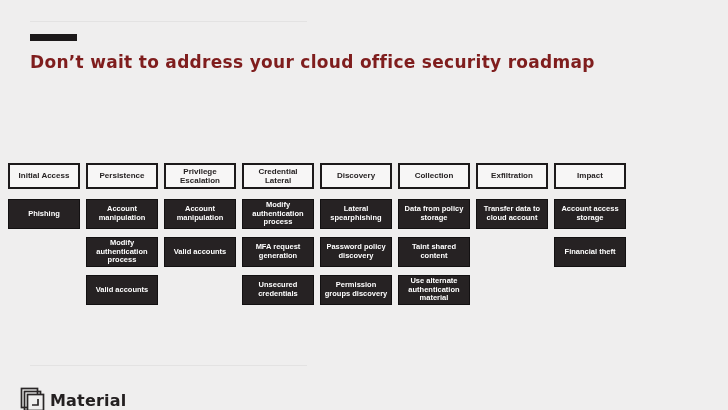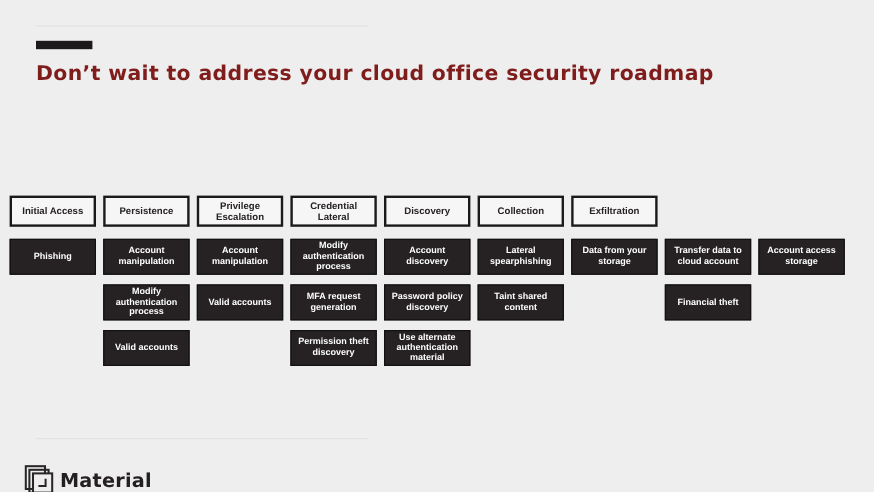--- a/index.html
+++ b/index.html
@@ -82,47 +82,48 @@
 
   <div class="matrix">
     <div class="row header-row" id="matrix-header-row">
         <div class="cell header">Initial Access</div>
         <div class="cell header">Persistence</div>
         <div class="cell header">Privilege Escalation</div>
         <div class="cell header">Credential Lateral</div>
         <div class="cell header">Discovery</div>
         <div class="cell header">Collection</div>
         <div class="cell header">Exfiltration</div>
+        <div class="cell header">Impact</div>
       </div>
     <div class="row item-row" id="matrix-item-row-0">
         <div class="cell dark">Phishing</div>
         <div class="cell dark">Account manipulation</div>
         <div class="cell dark">Account manipulation</div>
         <div class="cell dark">Modify authentication process</div>
-        <div class="cell dark">Account discovery</div>
         <div class="cell dark">Lateral spearphishing</div>
-        <div class="cell dark">Data from your storage</div>
+        <div class="cell dark">Data from policy storage</div>
         <div class="cell dark">Transfer data to cloud account</div>
         <div class="cell dark">Account access storage</div>
       </div>
     <div class="row item-row" id="matrix-item-row-1">
         <div class="cell empty"></div>
         <div class="cell dark">Modify authentication process</div>
         <div class="cell dark">Valid accounts</div>
         <div class="cell dark">MFA request generation</div>
         <div class="cell dark">Password policy discovery</div>
         <div class="cell dark">Taint shared content</div>
         <div class="cell empty"></div>
         <div class="cell dark">Financial theft</div>
       </div>
     <div class="row item-row" id="matrix-item-row-2">
         <div class="cell empty"></div>
         <div class="cell dark">Valid accounts</div>
         <div class="cell empty"></div>
-        <div class="cell dark">Permission theft discovery</div>
+        <div class="cell dark">Unsecured credentials</div>
+        <div class="cell dark">Permission groups discovery</div>
         <div class="cell dark">Use alternate authentication material</div>
         <div class="cell empty"></div>
         <div class="cell empty"></div>
       </div>
   </div>
 
   <div class="bottom-rule"></div>
 
   <div class="footer">
     <svg width="28" height="28" viewBox="0 0 28 28">

